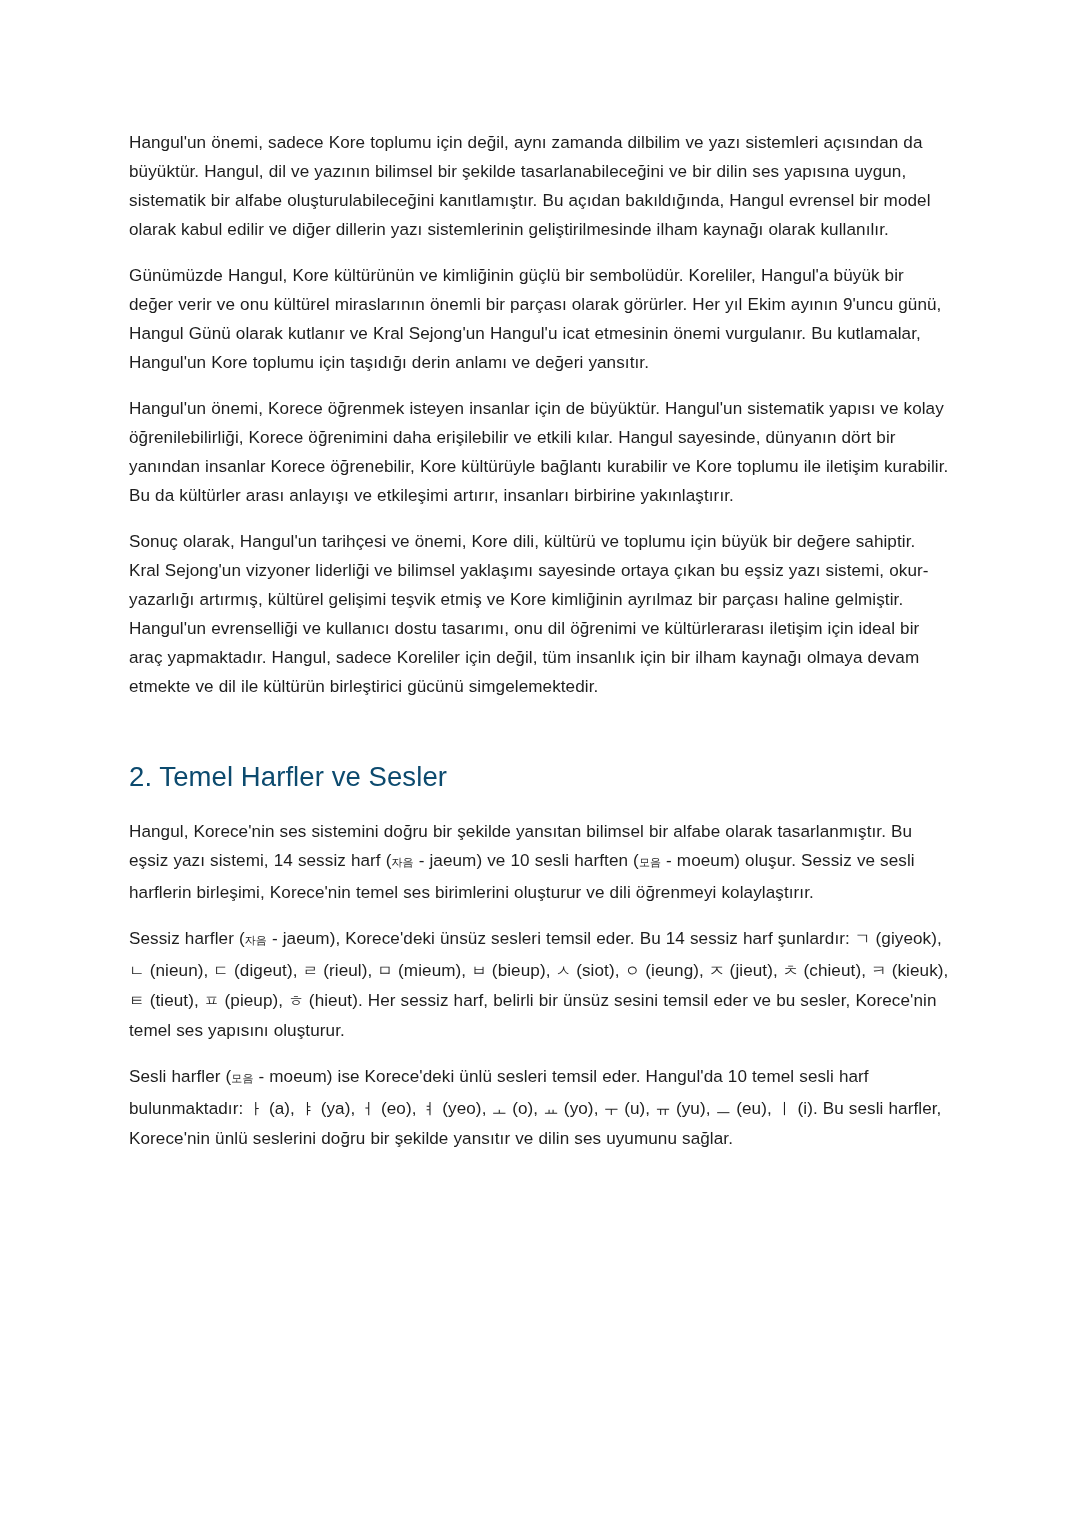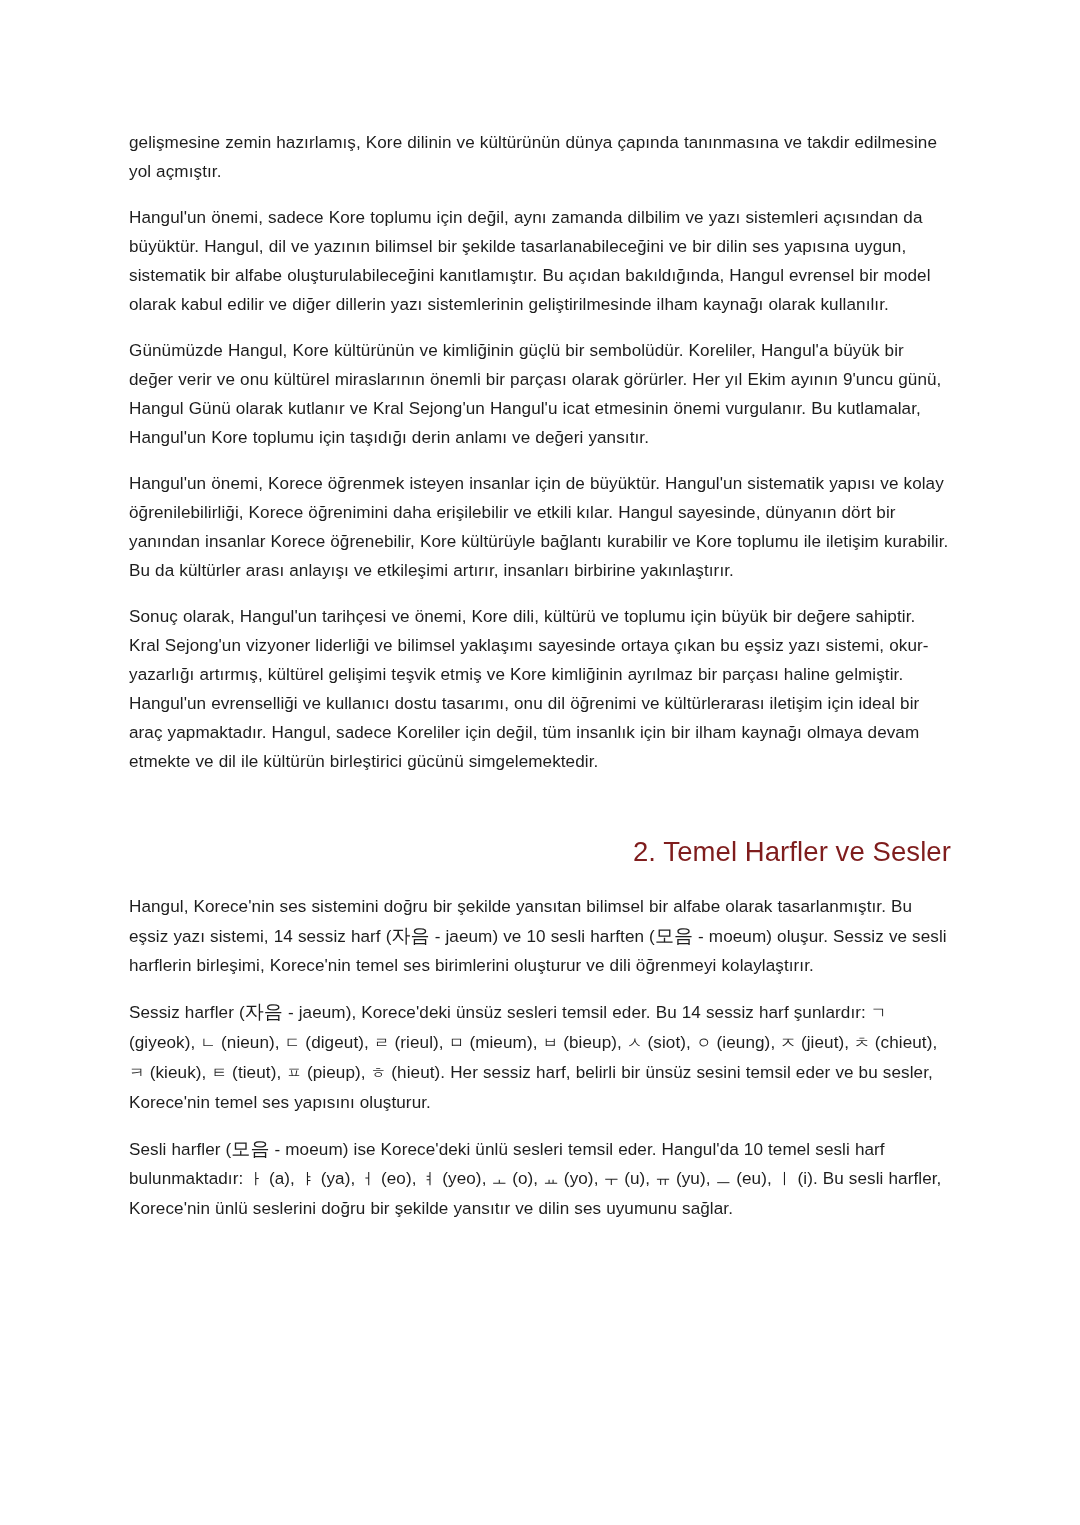--- a/index.html
+++ b/index.html
@@ -37,39 +37,37 @@
   }
   p.para:last-child {
     margin-bottom: 12px;
   }
   h2.section-heading {
     margin: 58px 0 22px 0;
     font-size: 27.5px;
     line-height: 36px;
     font-weight: 400;
     letter-spacing: 0.003em;
-    color: #7f1d1d;
-    text-align: right;
+    color: #0c4a6e;
   }
   .hangul {
-    font-family: Liberation Serif, serif;
-    font-size: 19px;
+    font-family: Liberation Mono, monospace;
+    font-size: 11px;
   }
   .jamo {
     font-family: "DejaVu Sans", "Liberation Sans", sans-serif;
     font-size: 15.6px;
   }
 </style>
 </head>
 <body>
 
 <div class="page">
   <div class="content">
 
-    <p class="para">gelişmesine zemin hazırlamış, Kore dilinin ve kültürünün dünya çapında tanınmasına ve takdir edilmesine yol açmıştır.</p>
 
     <p class="para">Hangul'un önemi, sadece Kore toplumu için değil, aynı zamanda dilbilim ve yazı sistemleri açısından da büyüktür. Hangul, dil ve yazının bilimsel bir şekilde tasarlanabileceğini ve bir dilin ses yapısına uygun, sistematik bir alfabe oluşturulabileceğini kanıtlamıştır. Bu açıdan bakıldığında, Hangul evrensel bir model olarak kabul edilir ve diğer dillerin yazı sistemlerinin geliştirilmesinde ilham kaynağı olarak kullanılır.</p>
 
     <p class="para">Günümüzde Hangul, Kore kültürünün ve kimliğinin güçlü bir sembolüdür. Koreliler, Hangul'a büyük bir değer verir ve onu kültürel miraslarının önemli bir parçası olarak görürler. Her yıl Ekim ayının 9'uncu günü, Hangul Günü olarak kutlanır ve Kral Sejong'un Hangul'u icat etmesinin önemi vurgulanır. Bu kutlamalar, Hangul'un Kore toplumu için taşıdığı derin anlamı ve değeri yansıtır.</p>
 
     <p class="para">Hangul'un önemi, Korece öğrenmek isteyen insanlar için de büyüktür. Hangul'un sistematik yapısı ve kolay öğrenilebilirliği, Korece öğrenimini daha erişilebilir ve etkili kılar. Hangul sayesinde, dünyanın dört bir yanından insanlar Korece öğrenebilir, Kore kültürüyle bağlantı kurabilir ve Kore toplumu ile iletişim kurabilir. Bu da kültürler arası anlayışı ve etkileşimi artırır, insanları birbirine yakınlaştırır.</p>
 
     <p class="para">Sonuç olarak, Hangul'un tarihçesi ve önemi, Kore dili, kültürü ve toplumu için büyük bir değere sahiptir. Kral Sejong'un vizyoner liderliği ve bilimsel yaklaşımı sayesinde ortaya çıkan bu eşsiz yazı sistemi, okur-yazarlığı artırmış, kültürel gelişimi teşvik etmiş ve Kore kimliğinin ayrılmaz bir parçası haline gelmiştir. Hangul'un evrenselliği ve kullanıcı dostu tasarımı, onu dil öğrenimi ve kültürlerarası iletişim için ideal bir araç yapmaktadır. Hangul, sadece Koreliler için değil, tüm insanlık için bir ilham kaynağı olmaya devam etmekte ve dil ile kültürün birleştirici gücünü simgelemektedir.</p>
 
     <h2 class="section-heading">2. Temel Harfler ve Sesler</h2>

